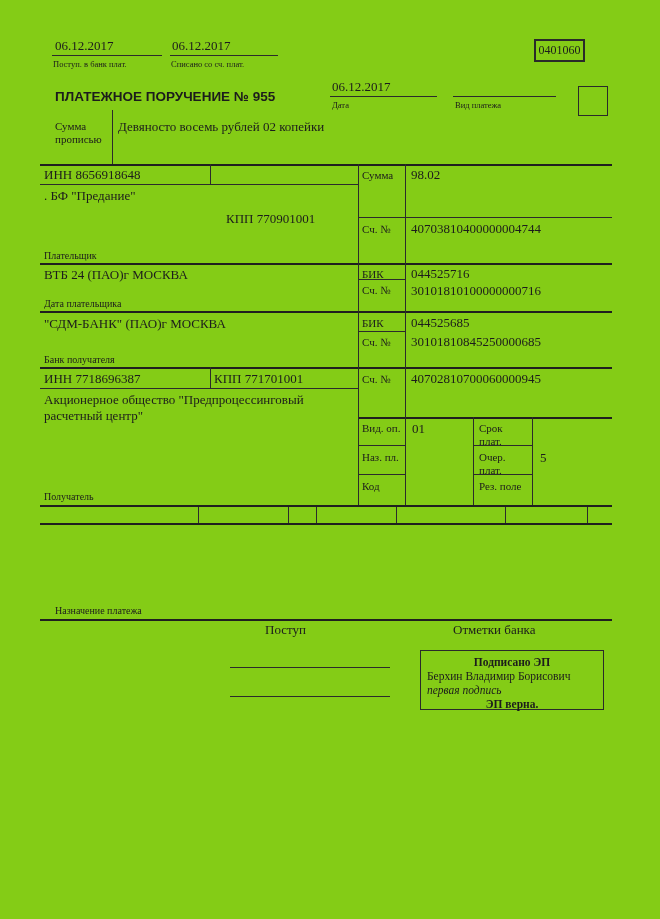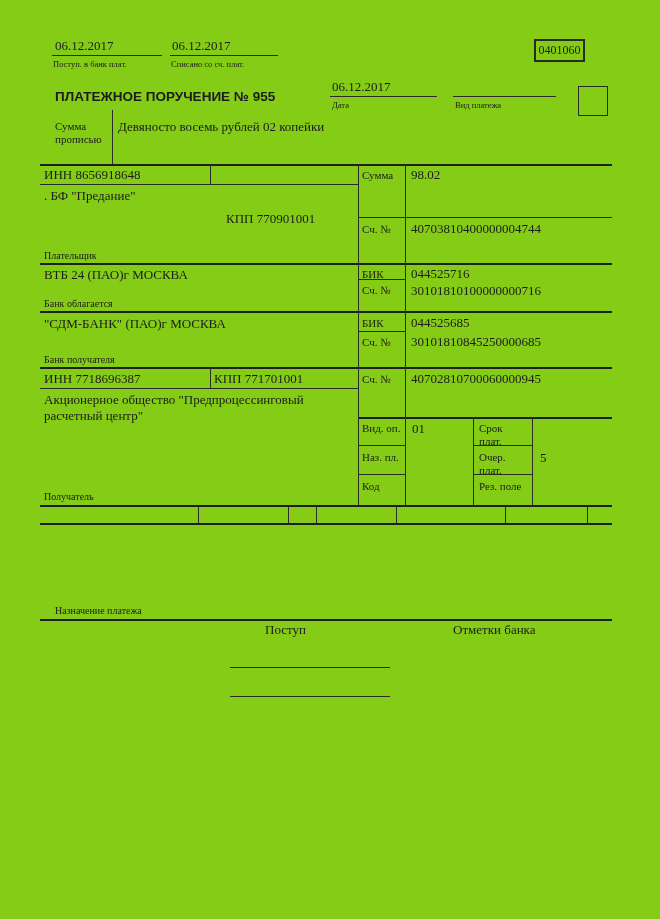--- a/index.html
+++ b/index.html
@@ -95,21 +95,21 @@
   <div class="abs t13" style="left:44px;top:188px;width:300px;">. БФ "Предание"</div>
   <div class="abs t11" style="left:362px;top:223px;">Сч. №</div>
   <div class="abs t13" style="left:411px;top:221px;">40703810400000004744</div>
   <div class="abs t10" style="left:44px;top:250px;">Плательщик</div>
 
   <div class="abs t13" style="left:44px;top:267px;">ВТБ 24 (ПАО)г МОСКВА</div>
   <div class="abs t11" style="left:362px;top:268px;">БИК</div>
   <div class="abs t13" style="left:411px;top:266px;">044525716</div>
   <div class="abs t11" style="left:362px;top:284px;">Сч. №</div>
   <div class="abs t13" style="left:411px;top:283px;">30101810100000000716</div>
-  <div class="abs t10" style="left:44px;top:298px;">Банк облагается</div>
+  <div class="abs t10" style="left:44px;top:298px;">Дата плательщика</div>
 
   <div class="abs t13" style="left:44px;top:316px;">"СДМ-БАНК" (ПАО)г МОСКВА</div>
   <div class="abs t11" style="left:362px;top:317px;">БИК</div>
   <div class="abs t13" style="left:411px;top:315px;">044525685</div>
   <div class="abs t11" style="left:362px;top:336px;">Сч. №</div>
   <div class="abs t13" style="left:411px;top:334px;">30101810845250000685</div>
   <div class="abs t10" style="left:44px;top:354px;">Банк получателя</div>
 
   <div class="abs t13" style="left:44px;top:371px;">ИНН 7718696387</div>
   <div class="abs t13" style="left:214px;top:371px;">КПП 771701001</div>
@@ -129,14 +129,20 @@
 
   <div class="abs t10" style="left:55px;top:605px;">Назначение платежа</div>
   <div class="hl thick" style="left:40px;top:619px;width:572px;"></div>
 
 
   <div class="abs t13" style="left:265px;top:622px;">Поступ</div>
   <div class="hl" style="left:230px;top:667px;width:160px;"></div>
   <div class="hl" style="left:230px;top:696px;width:160px;"></div>
 
   <div class="abs t13" style="left:453px;top:622px;">Отметки банка</div>
+  <div class="signbox" style="left:420px;top:650px;width:184px;height:60px;">
+    <div class="c b">Подписано ЭП</div>
+    <div>Берхин Владимир Борисович</div>
+    <div class="i">первая подпись</div>
+    <div class="c b">ЭП верна.</div>
+  </div>
 
 </div>
 
 </body></html>

